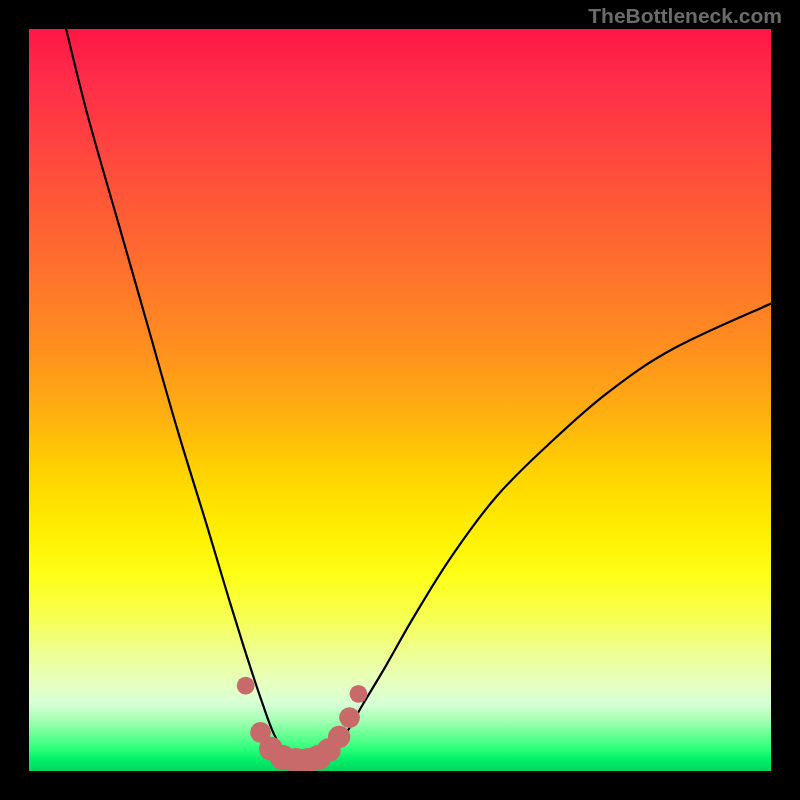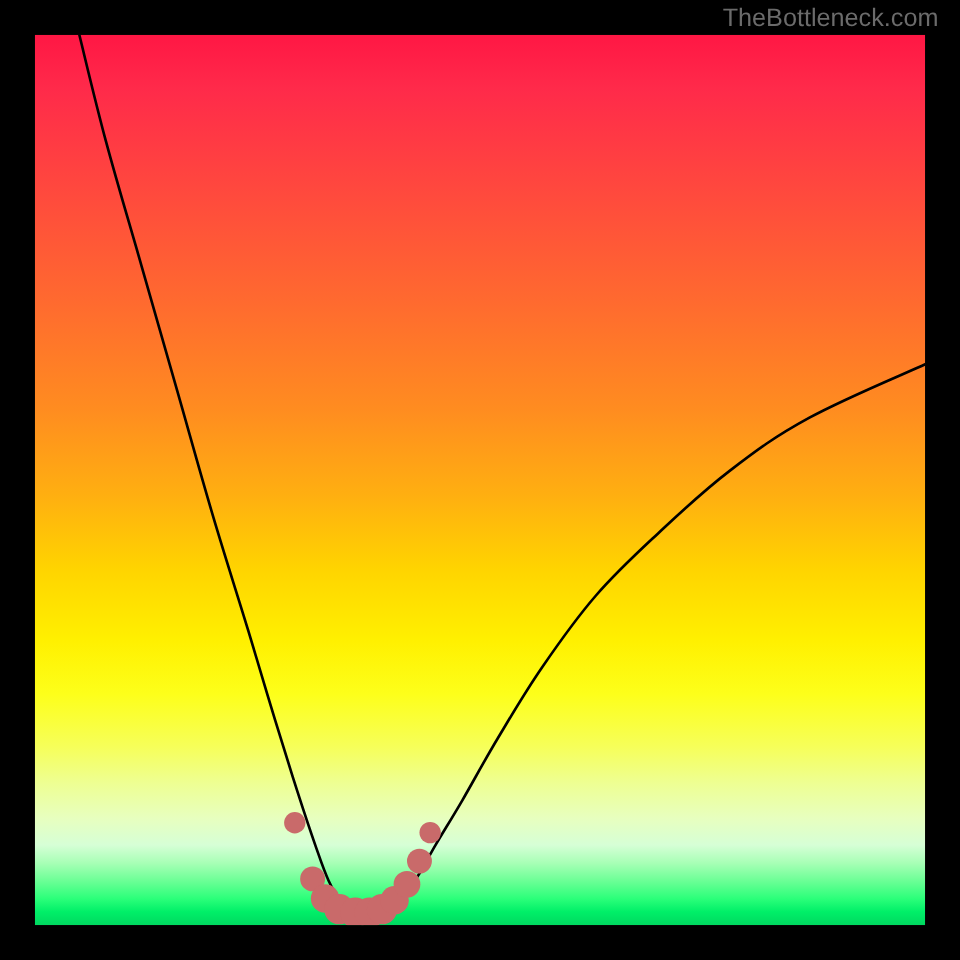--- a/index.html
+++ b/index.html
@@ -10,21 +10,21 @@
     background: #000;
     position: relative;
     font-family: Arial, sans-serif;
   }
   .watermark {
     position: absolute;
     top: 4px;
     right: 18px;
     color: #6b6b6b;
     font-size: 21px;
-    font-weight: 400;
+    font-weight: 700;
     z-index: 10;
   }
   .plot-area {
     position: absolute;
     left: 29px;
     top: 29px;
     width: 742px;
     height: 742px;
     overflow: hidden;
   }

